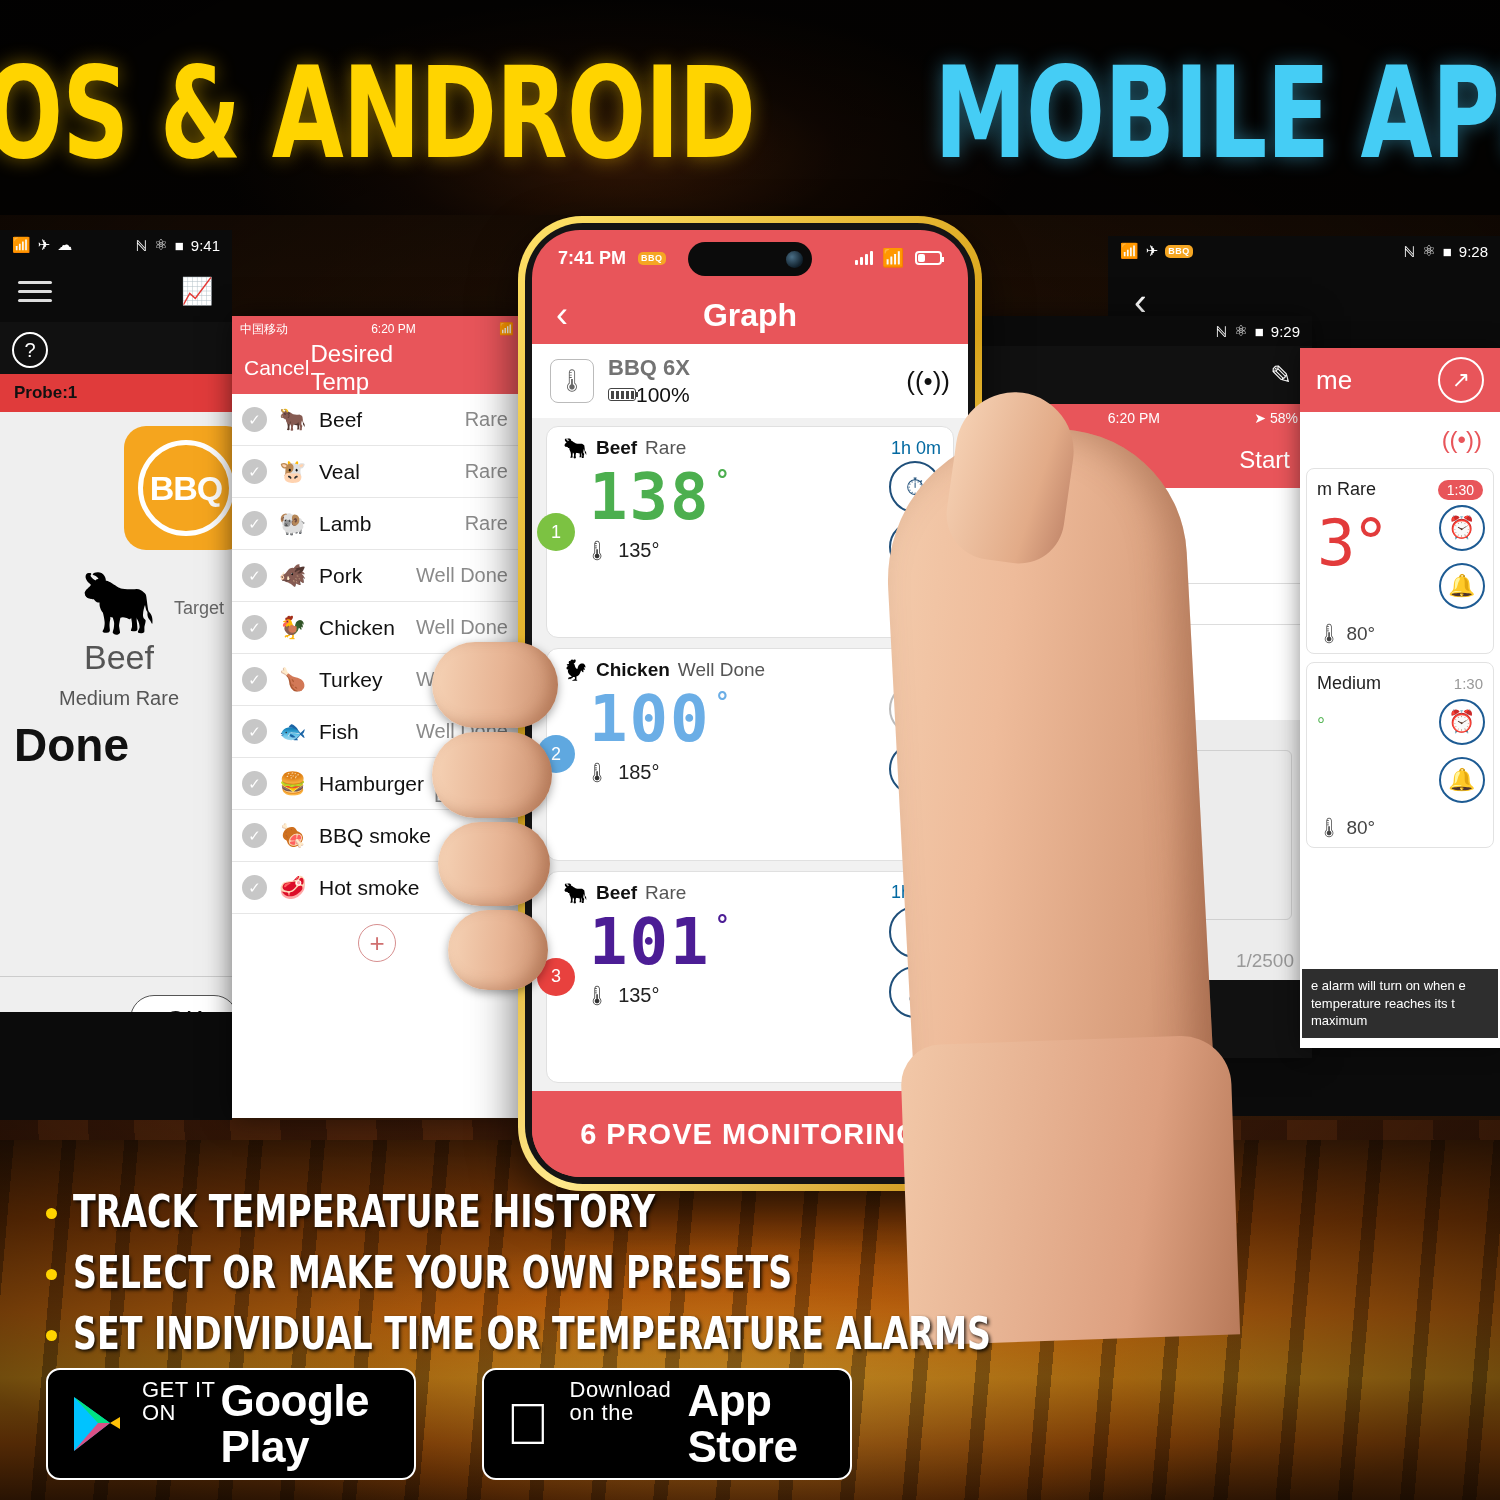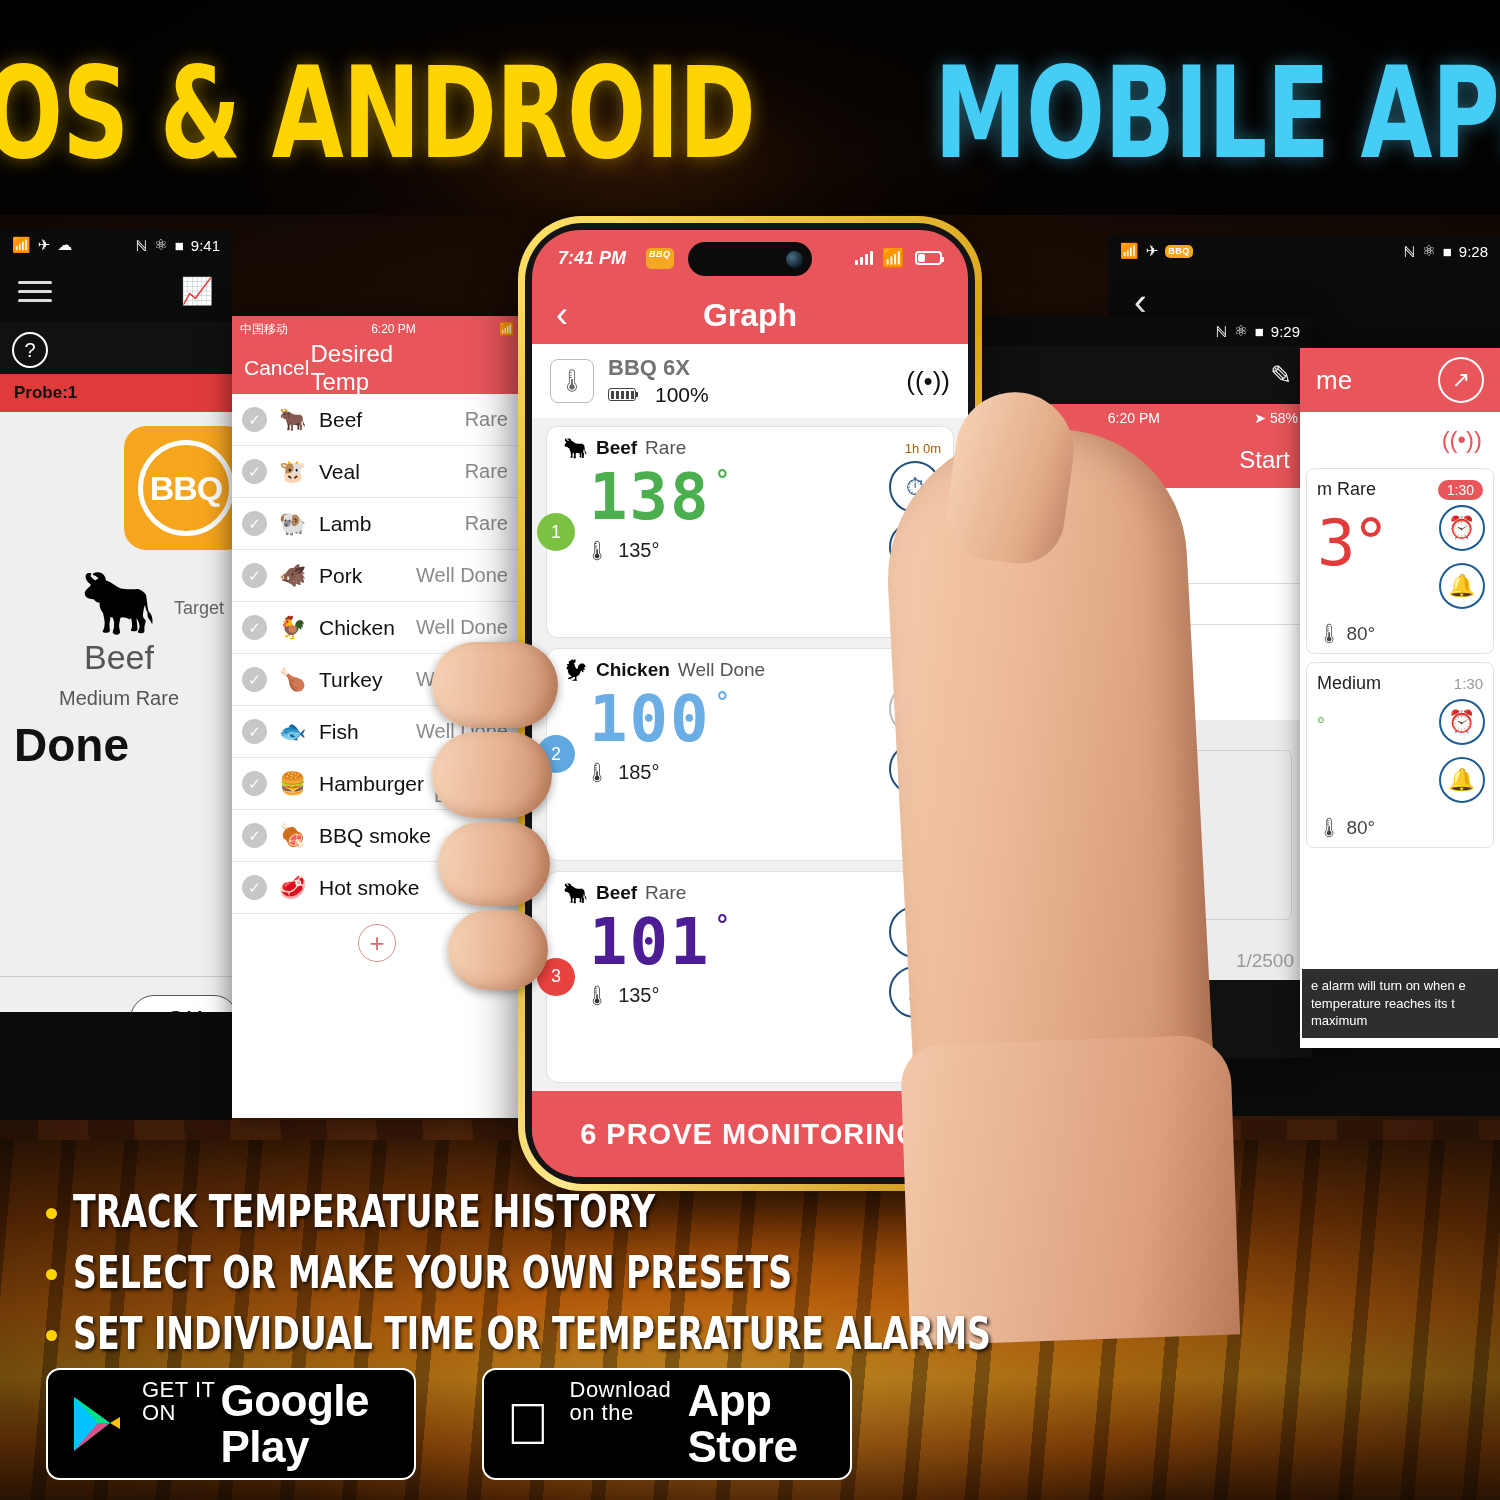--- a/index.html
+++ b/index.html
@@ -180,33 +180,33 @@
   .batt { width: 27px; height: 14px; border: 2px solid #fff; border-radius: 4px; position: relative; }
   .batt::after { content: ""; position: absolute; right: -4px; top: 4px; width: 2px; height: 5px; background: #fff; }
   .batt i { position: absolute; left: 1px; top: 1px; bottom: 1px; width: 30%; background: #fff; border-radius: 2px; }
   .hero-nav { height: 58px; display: flex; align-items: center; justify-content: center; position: relative; color: #fff; }
   .hero-back { position: absolute; left: 24px; font-size: 36px; font-weight: 300; line-height: 1; }
   .hero-navtitle { font-size: 32px; font-weight: bold; }
   .hero-body { flex: 1; background: #f1f1f1; display: flex; flex-direction: column; overflow: hidden; }
   .dev-row { background: #fff; height: 74px; display: flex; align-items: center; padding: 0 18px; gap: 14px; }
   .dev-thermo { width: 44px; height: 44px; border: 1px solid #bbb; border-radius: 8px; display: flex; align-items: center; justify-content: center; font-size: 22px; color: #666; flex: none; }
   .dev-name { font-size: 22px; color: #737373; font-weight: bold; line-height: 1.15; }
-  .dev-batt-row { display: flex; align-items: center; gap: 19px; margin-top: 2px; }
+  .dev-batt-row { display: flex; align-items: center; gap: 0; margin-top: 2px; }
   .dev-batt { width: 28px; height: 13px; border: 1.5px solid #444; border-radius: 3px; position: relative; }
   .dev-batt::after { content:""; position:absolute; right:-3px; top:3px; width:2px; height:5px; background:#444; }
   .dev-batt i { position:absolute; inset:1.5px; background: repeating-linear-gradient(90deg,#444 0 3px,#fff 3px 5px); }
   .dev-pct { font-size: 21px; color: #111; }
   .dev-wave { margin-left: auto; font-size: 26px; color: #111; }
   .cards { flex: 1; padding: 8px 14px; display: flex; flex-direction: column; gap: 10px; }
   .pcard { background: #fff; border-radius: 12px; border: 1px solid #e0e0e0; position: relative; flex: 1; padding: 10px 12px 8px 16px; }
   .pcard-head { display: flex; align-items: center; gap: 8px; }
   .pc-animal { font-size: 20px; line-height: 1; filter: grayscale(1) brightness(0); }
   .pc-meat { font-size: 19px; font-weight: bold; color: #111; }
   .pc-done { font-size: 19px; color: #555; }
-  .pc-time { margin-left: auto; font-size: 13px; color: #a16207; }
+  .pc-time { margin-left: auto; font-size: 18px; color: #0369a1; }
   .pc-badge {
     position: absolute; left: -10px; top: 50%; transform: translateY(-50%);
     width: 38px; height: 38px; border-radius: 50%; color: #fff; font-size: 18px;
     display: flex; align-items: center; justify-content: center;
   }
   .pc-temp {
     font-family: "DejaVu Sans Mono", monospace; font-size: 64px; font-weight: bold;
     letter-spacing: 2px; line-height: 1; margin: 6px 0 0 26px; display: flex; align-items: flex-start;
   }
   .pc-deg { font-size: 26px; margin-left: 4px; margin-top: 2px; }
@@ -505,21 +505,21 @@
 
   <div class="hand palm"></div>
   <div class="hand thumbtip"></div>
   <div class="hand wrist"></div>
 
   <div class="hero-wrap">
     <div class="hero-gold"></div>
     <div class="hero-black"></div>
     <div class="hero-screen">
       <div class="hero-status">
-        <span style="display:flex;gap:20px;font-style:italic;">
+        <span style="display:flex;align-items:center;gap:12px;">
           <span>7:41 PM</span>
           <span class="bbq-badge">BBQ</span>
         </span>
         <span class="island">
             <i class="cam"></i>
           </span>
         <span style="display:flex;align-items:center;gap:10px;">
           <span class="sig">
               <i></i>
               <i></i>

